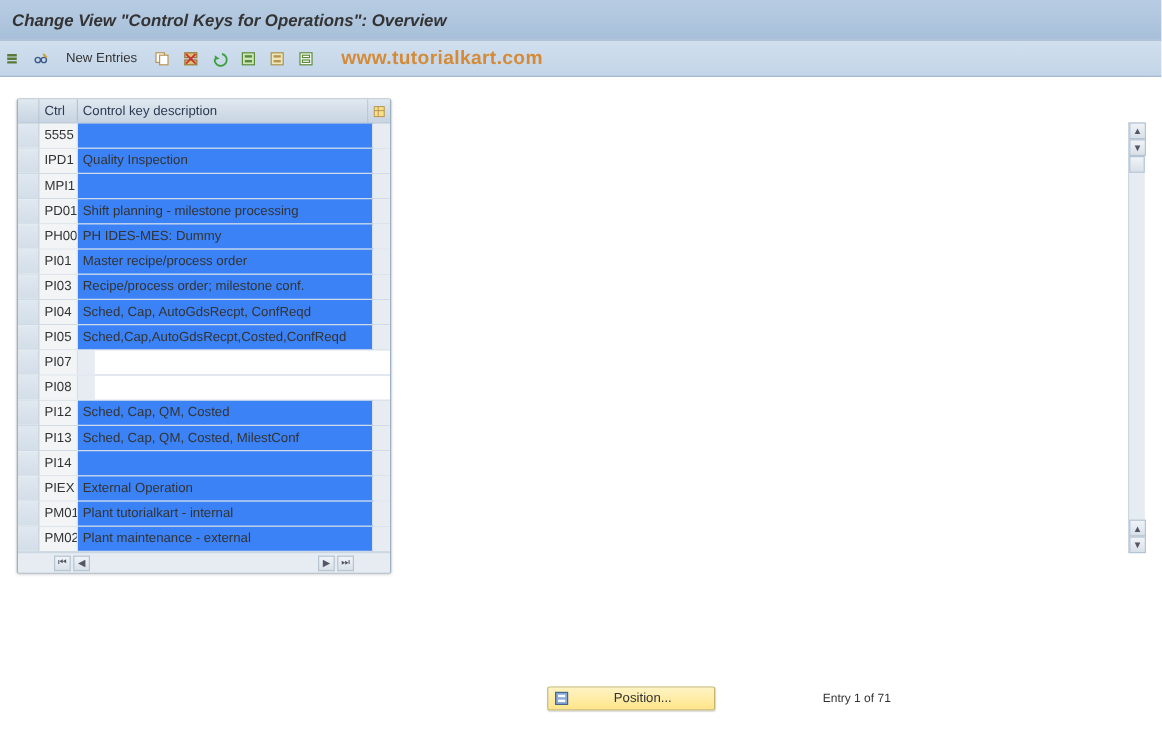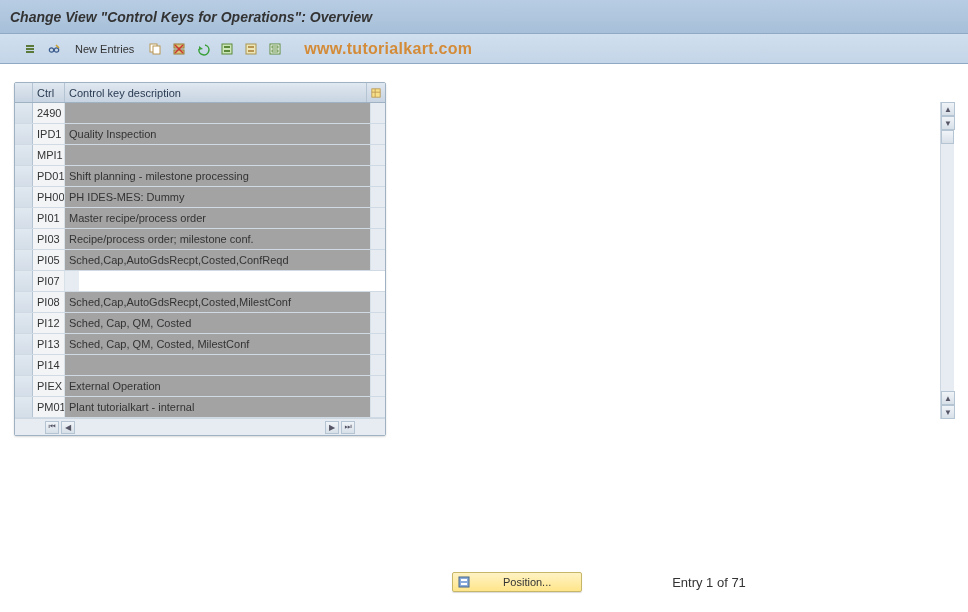--- a/index.html
+++ b/index.html
@@ -9,37 +9,37 @@
       height: 34px; 
       background: linear-gradient(to bottom, #b8cde3 0%, #a7bfd9 100%); 
       display: flex; align-items: center; padding: 0 10px; 
       border-bottom: 1px solid #8fa9c5;
     }
     .header-title { font-weight: bold; font-style: italic; font-size: 14px; color: #333; }
     
     .toolbar { 
       height: 30px; 
       background: linear-gradient(to bottom, #d1dfee 0%, #c3d5e8 100%); 
-      display: flex; align-items: center; padding: 0 20px; gap: 4px;
+      display: flex; align-items: center; padding: 0 0; gap: 4px;
       border-bottom: 1px solid #8fa9c5;
     }
     .tb-btn { 
       width: 20px; height: 20px; display: flex; align-items: center; justify-content: center; 
       border: 1px solid transparent; background: transparent; cursor: pointer; border-radius: 2px;
     }
     .tb-text { 
       height: 20px; padding: 0 6px; font-size: 11px; color: #333; display: flex; align-items: center;
       border: 1px solid transparent; background: transparent; cursor: pointer; border-radius: 2px;
     }
     .watermark { font-size: 16px; font-weight: bold; color: #d48b38; margin-left: 15px; letter-spacing: 0.3px; }
     
     .content-area { padding: 18px 14px; position: relative; }
     
     .table-container { 
-      width: 372px; 
+      width: 312px; 
       border: 1px solid #9fb2c4; 
       border-radius: 2px;
       box-shadow: 0 1px 2px rgba(0,0,0,0.15);
       background: #fff;
     }
     
     .tbl-head-row { 
       display: flex; height: 20px; 
       background: linear-gradient(to bottom, #e0e8f0 0%, #c8d4e2 100%);
       border-bottom: 1px solid #9fb2c4;
@@ -56,21 +56,21 @@
     .scroll-col { width: 14px; flex-shrink: 0; border-right: none; }
     
     .tbl-body { }
     .tbl-row { display: flex; height: 21px; border-bottom: 1px solid #d0dae4; }
     .tbl-cell { 
       display: flex; align-items: center; padding: 0 4px; font-size: 11px; color: #333;
       border-right: 1px solid #d8e0e8; overflow: hidden; white-space: nowrap;
     }
     .tbl-cell.sel-col { background: linear-gradient(to bottom, #e0e8f0 0%, #d4dee8 100%); border-right: 1px solid #b5c4d3; cursor: pointer; }
     .tbl-cell.code-col { background: #f2f4f6; font-size: 11px; }
-    .tbl-cell.desc-col { background: #a3a3a3; }
+    .tbl-cell.desc-col { background: #3b82f6; }
     .tbl-cell.scroll-col { background: #e6ecf2; border-right: none; }
     
     .vscroll { 
       position: absolute; right: 0; top: 20px; width: 14px; bottom: 17px; 
       background: #e6ecf2; border-left: 1px solid #cdd7e1;
       display: flex; flex-direction: column;
     }
     .vscroll-btn { 
       height: 14px; width: 14px; background: linear-gradient(to bottom,#f0f4f8,#d8e0e8);
       border: 1px solid #b5c4d3; display: flex; align-items: center; justify-content: center; cursor: pointer;
@@ -89,27 +89,27 @@
       border: 1px solid #b5c4d3; display: flex; align-items: center; justify-content: center; cursor: pointer;
       font-size: 8px; color: #556;
     }
     .hscroll-track { flex: 1; height: 13px; background: #e6ecf2; }
     
     .footer { 
       position: absolute; left: 0; right: 0; top: 562px; height: 40px;
       display: flex; align-items: center; justify-content: center; gap: 90px;
     }
     .position-btn { 
-      width: 130px; height: 20px; display: flex; align-items: center; gap: 6px;
+      width: 140px; height: 20px; display: flex; align-items: center; gap: 6px;
       background: linear-gradient(to bottom, #fff3c4 0%, #ffe58a 100%);
       border: 1px solid #c6b668; border-radius: 2px; cursor: pointer; padding: 0 4px;
       box-shadow: 0 1px 1px rgba(0,0,0,0.15);
     }
     .position-btn-label { flex: 1; text-align: center; font-size: 11px; color: #333; }
-    .entry-status { font-size: 13px; color: #333; }
+    .entry-status { font-size: 10px; color: #333; }
     .spacer-left { width: 140px; }
     
     .table-wrap { position: relative; }
     
     svg { display: block; }
   </style>
 </head>
 <body>
 
 <div class="header-bar">
@@ -189,21 +189,21 @@
             <rect x="1" y="1" width="10" height="10" fill="#f8e088" stroke="#b89550"></rect>
             <line x1="1" y1="5" x2="11" y2="5" stroke="#b89550"></line>
             <line x1="5" y1="1" x2="5" y2="11" stroke="#b89550"></line>
           </svg>
         </div>
       </div>
       <div class="tbl-body">
 
         <div class="tbl-row">
           <div class="tbl-cell sel-col"></div>
-          <div class="tbl-cell code-col">2490</div>
+          <div class="tbl-cell code-col">5555</div>
           <div class="tbl-cell desc-col"></div>
           <div class="tbl-cell scroll-col"></div>
         </div>
 
         <div class="tbl-row">
           <div class="tbl-cell sel-col"></div>
           <div class="tbl-cell code-col">IPD1</div>
           <div class="tbl-cell desc-col">Quality Inspection</div>
           <div class="tbl-cell scroll-col"></div>
         </div>
@@ -237,38 +237,43 @@
         </div>
 
 
         <div class="tbl-row">
           <div class="tbl-cell sel-col"></div>
           <div class="tbl-cell code-col">PI03</div>
           <div class="tbl-cell desc-col">Recipe/process order; milestone conf.</div>
           <div class="tbl-cell scroll-col"></div>
         </div>
 
+        <div class="tbl-row">
+          <div class="tbl-cell sel-col"></div>
+          <div class="tbl-cell code-col">PI04</div>
+          <div class="tbl-cell desc-col">Sched, Cap, AutoGdsRecpt, ConfReqd</div>
+          <div class="tbl-cell scroll-col"></div>
+        </div>
 
         <div class="tbl-row">
           <div class="tbl-cell sel-col"></div>
           <div class="tbl-cell code-col">PI05</div>
           <div class="tbl-cell desc-col">Sched,Cap,AutoGdsRecpt,Costed,ConfReqd</div>
           <div class="tbl-cell scroll-col"></div>
         </div>
 
         <div class="tbl-row">
           <div class="tbl-cell sel-col"></div>
           <div class="tbl-cell code-col">PI07</div>
           <div class="tbl-cell scroll-col"></div>
         </div>
 
         <div class="tbl-row">
           <div class="tbl-cell sel-col"></div>
           <div class="tbl-cell code-col">PI08</div>
-          <div class="tbl-cell desc-col">Sched,Cap,AutoGdsRecpt,Costed,MilestConf</div>
           <div class="tbl-cell scroll-col"></div>
         </div>
 
 
         <div class="tbl-row">
           <div class="tbl-cell sel-col"></div>
           <div class="tbl-cell code-col">PI12</div>
           <div class="tbl-cell desc-col">Sched, Cap, QM, Costed</div>
           <div class="tbl-cell scroll-col"></div>
         </div>
@@ -294,20 +299,26 @@
           <div class="tbl-cell scroll-col"></div>
         </div>
 
         <div class="tbl-row">
           <div class="tbl-cell sel-col"></div>
           <div class="tbl-cell code-col">PM01</div>
           <div class="tbl-cell desc-col">Plant tutorialkart - internal</div>
           <div class="tbl-cell scroll-col"></div>
         </div>
 
+        <div class="tbl-row">
+          <div class="tbl-cell sel-col"></div>
+          <div class="tbl-cell code-col">PM02</div>
+          <div class="tbl-cell desc-col">Plant maintenance - external</div>
+          <div class="tbl-cell scroll-col"></div>
+        </div>
       </div>
       <div class="hscroll-row">
         <div class="hscroll-btn">⏮</div>
         <div class="hscroll-btn">◀</div>
         <div class="hscroll-track"></div>
         <div class="hscroll-btn">▶</div>
         <div class="hscroll-btn">⏭</div>
       </div>
     </div>
     <div class="vscroll">

